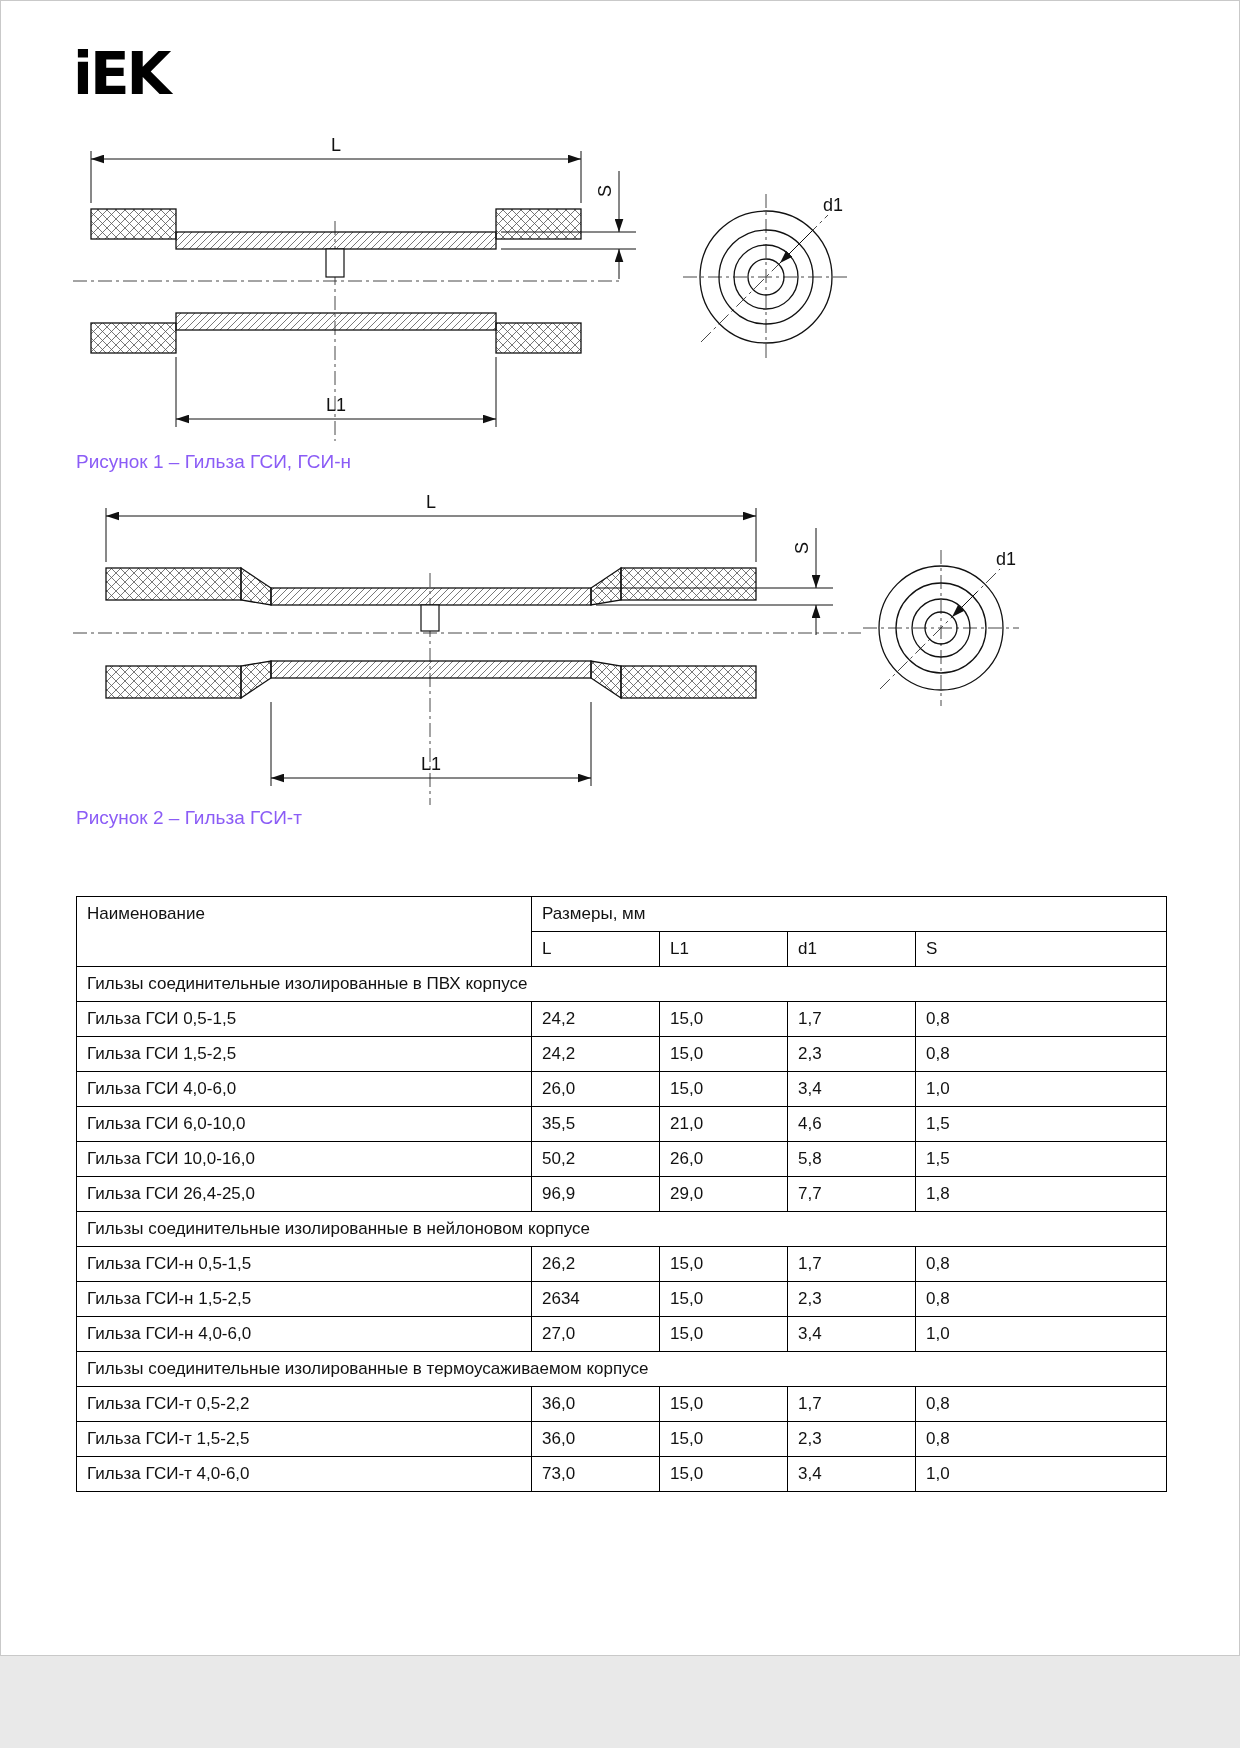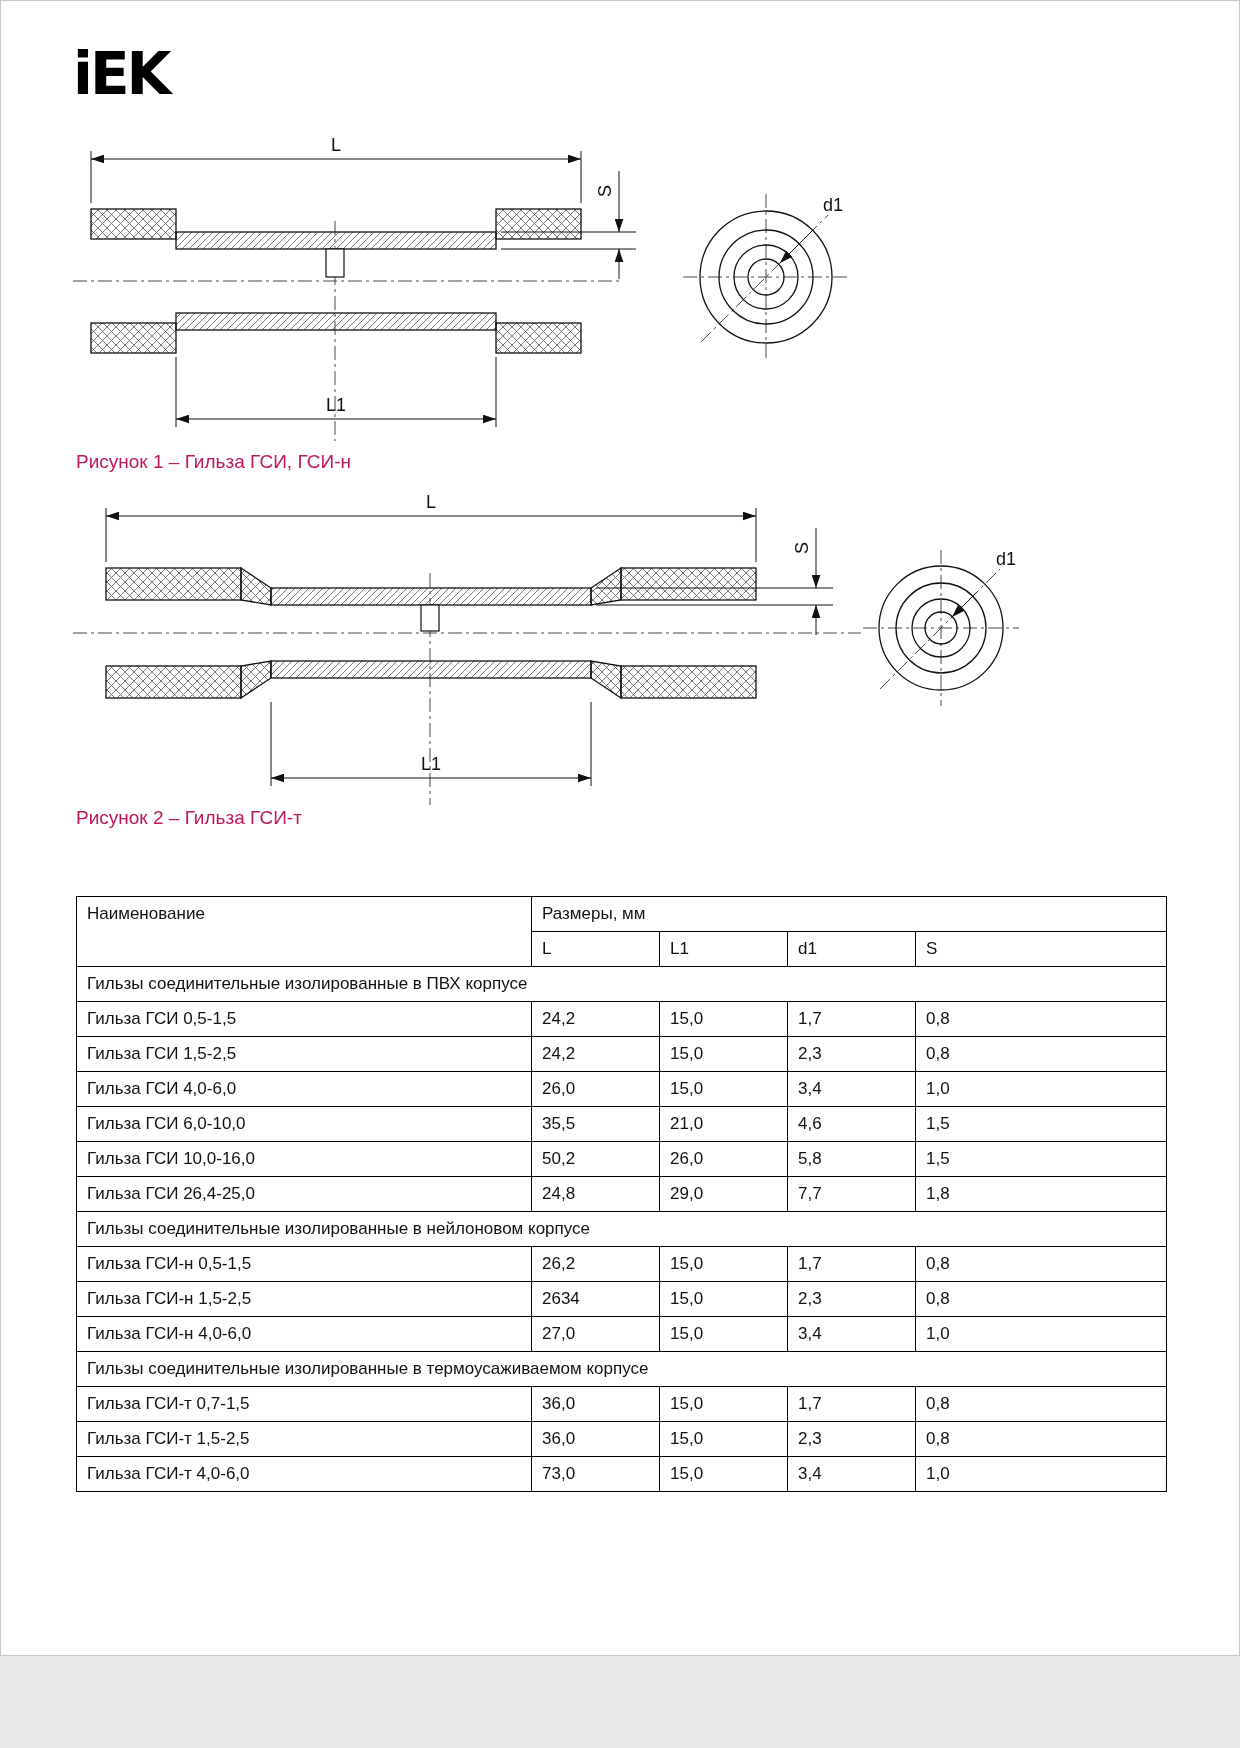--- a/index.html
+++ b/index.html
@@ -15,21 +15,21 @@
   }
   .fig { position:absolute; }
   .fig .ol   { stroke:#111; stroke-width:1.3; }
   .fig .ext  { stroke:#111; stroke-width:1; fill:none; }
   .fig .dim  { stroke:#111; stroke-width:1; fill:none; }
   .fig .cl   { stroke:#333; stroke-width:0.9; fill:none; stroke-dasharray:14 4 3 4; }
   .fig .oc   { fill:none; stroke:#111; stroke-width:1.3; }
   .fig .notch{ fill:#ffffff; stroke:#111; stroke-width:1.2; }
   .fig .dtxt { font-family:"Liberation Sans", sans-serif; font-size:18px; fill:#111; }
   .caption {
-    position:absolute; left:75px; font-size:19px; color:#be185d;
+    position:absolute; left:75px; font-size:19px; color:#8b5cf6;
   }
   .cap1 { top:450px; }
   .cap2 { top:806px; }
   .dim-table {
     position:absolute; left:75px; top:895px; width:1090px;
     border-collapse:collapse; table-layout:fixed;
     font-size:17px; color:#111;
   }
   .dim-table td {
     border:1px solid #000; padding:7px 10px; text-align:left;
@@ -226,21 +226,21 @@
         </tr>
         <tr>
           <td>Гильза ГСИ 10,0-16,0</td>
           <td>50,2</td>
           <td>26,0</td>
           <td>5,8</td>
           <td>1,5</td>
         </tr>
         <tr>
           <td>Гильза ГСИ 26,4-25,0</td>
-          <td>24,8</td>
+          <td>96,9</td>
           <td>29,0</td>
           <td>7,7</td>
           <td>1,8</td>
         </tr>
         <tr>
           <td colspan="5">Гильзы соединительные изолированные в нейлоновом корпусе</td>
         </tr>
         <tr>
           <td>Гильза ГСИ-н 0,5-1,5</td>
           <td>26,2</td>
@@ -259,21 +259,21 @@
           <td>Гильза ГСИ-н 4,0-6,0</td>
           <td>27,0</td>
           <td>15,0</td>
           <td>3,4</td>
           <td>1,0</td>
         </tr>
         <tr>
           <td colspan="5">Гильзы соединительные изолированные в термоусаживаемом корпусе</td>
         </tr>
         <tr>
-          <td>Гильза ГСИ-т 0,7-1,5</td>
+          <td>Гильза ГСИ-т 0,5-2,2</td>
           <td>36,0</td>
           <td>15,0</td>
           <td>1,7</td>
           <td>0,8</td>
         </tr>
         <tr>
           <td>Гильза ГСИ-т 1,5-2,5</td>
           <td>36,0</td>
           <td>15,0</td>
           <td>2,3</td>

